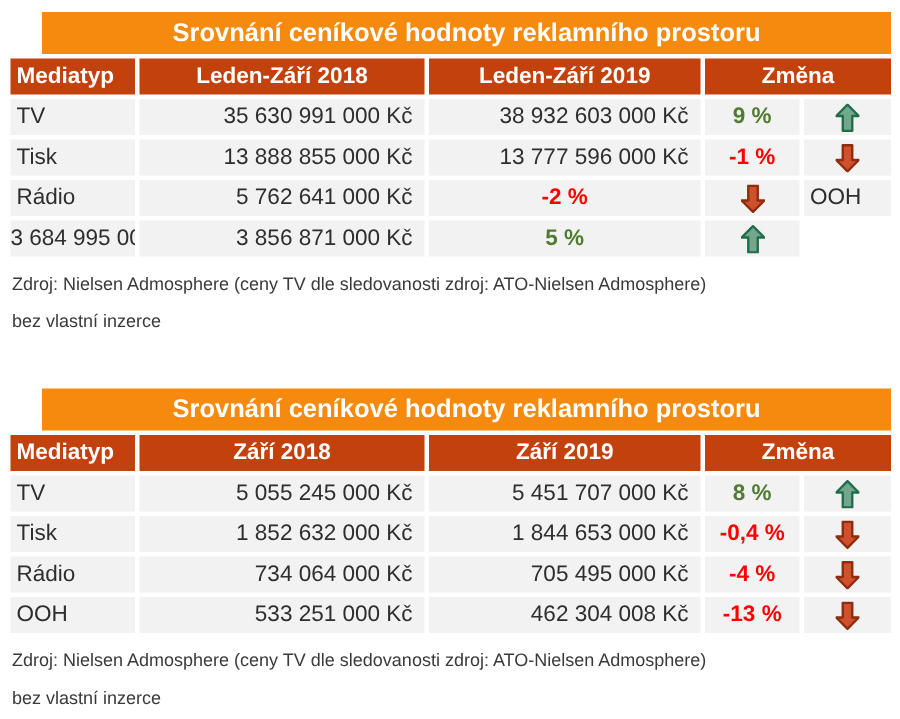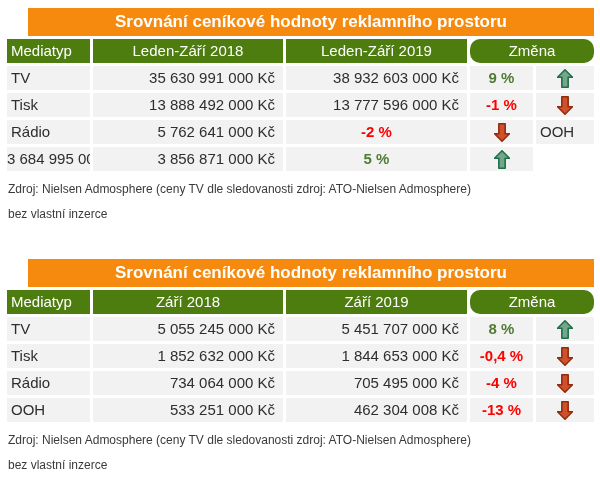--- a/index.html
+++ b/index.html
@@ -29,37 +29,36 @@
     font-weight: bold;
     font-size: 17px;
     text-align: center;
     height: 28px;
     line-height: 28px;
     white-space: nowrap;
     overflow: hidden;
     margin-left: 21px;
   }
   .th {
-    background: #4d7c0f;
+    background: #c2410c;
     color: #FFFFFF;
-    font-weight: normal;
+    font-weight: bold;
     font-size: 15px;
     text-align: center;
     height: 24px;
     line-height: 24px;
     white-space: nowrap;
     overflow: hidden;
   }
   .th.mediatype-h {
     text-align: left;
     padding-left: 4px;
   }
   .th.change-h {
     grid-column: span 2;
-    border-radius: 10px;
   }
   .td {
     background: #F2F2F2;
     color: #2E2E2E;
     font-size: 15px;
     height: 24px;
     line-height: 24px;
     white-space: nowrap;
     overflow: hidden;
   }
@@ -101,21 +100,21 @@
       <div class="td num">35 630 991 000 Kč</div>
       <div class="td num">38 932 603 000 Kč</div>
       <div class="td pct up">9 %</div>
       <div class="td arrow-cell up">
           <svg width="16" height="19" viewBox="0 0 20 24">
             <path d="M10 1 L19.5 10.5 L14 10.5 L14 23 L6 23 L6 10.5 L0.5 10.5 Z" fill="#74A68C" stroke="#1E6E4B" stroke-width="2" stroke-linejoin="round"></path>
           </svg>
         </div>
 
       <div class="td media">Tisk</div>
-      <div class="td num">13 888 492 000 Kč</div>
+      <div class="td num">13 888 855 000 Kč</div>
       <div class="td num">13 777 596 000 Kč</div>
       <div class="td pct down">-1 %</div>
       <div class="td arrow-cell down">
           <svg width="16" height="19" viewBox="0 0 20 24">
             <path d="M10 1 L19.5 10.5 L14 10.5 L14 23 L6 23 L6 10.5 L0.5 10.5 Z" fill="#D0502C" stroke="#8E2C0F" stroke-width="2" stroke-linejoin="round" transform="rotate(180 10 12)"></path>
           </svg>
         </div>
 
       <div class="td media">Rádio</div>
       <div class="td num">5 762 641 000 Kč</div>

